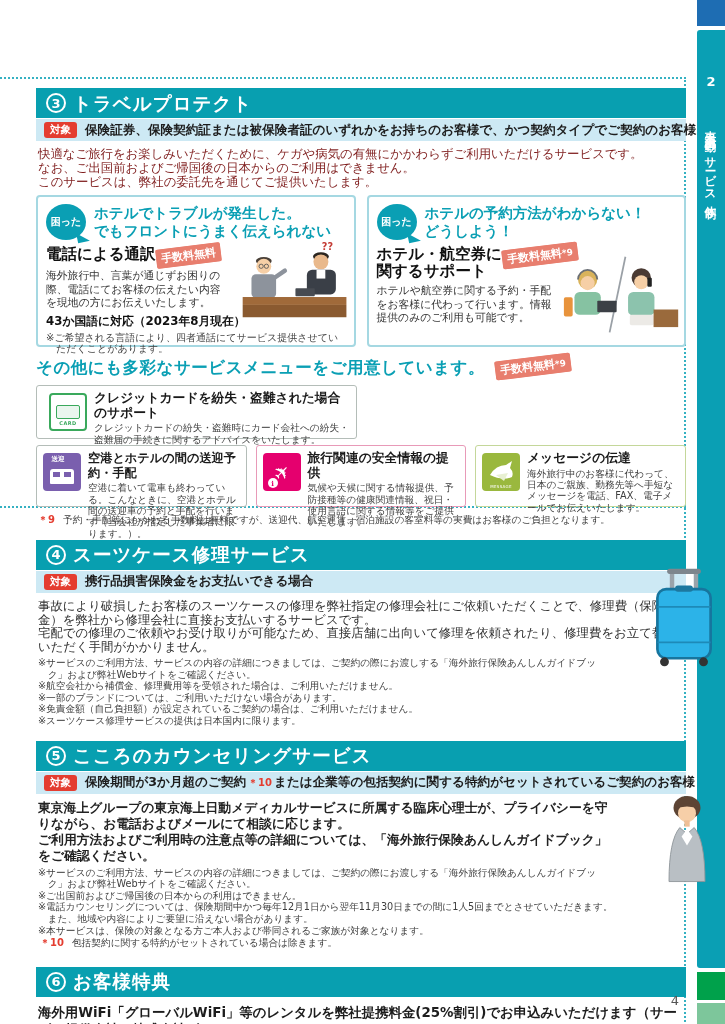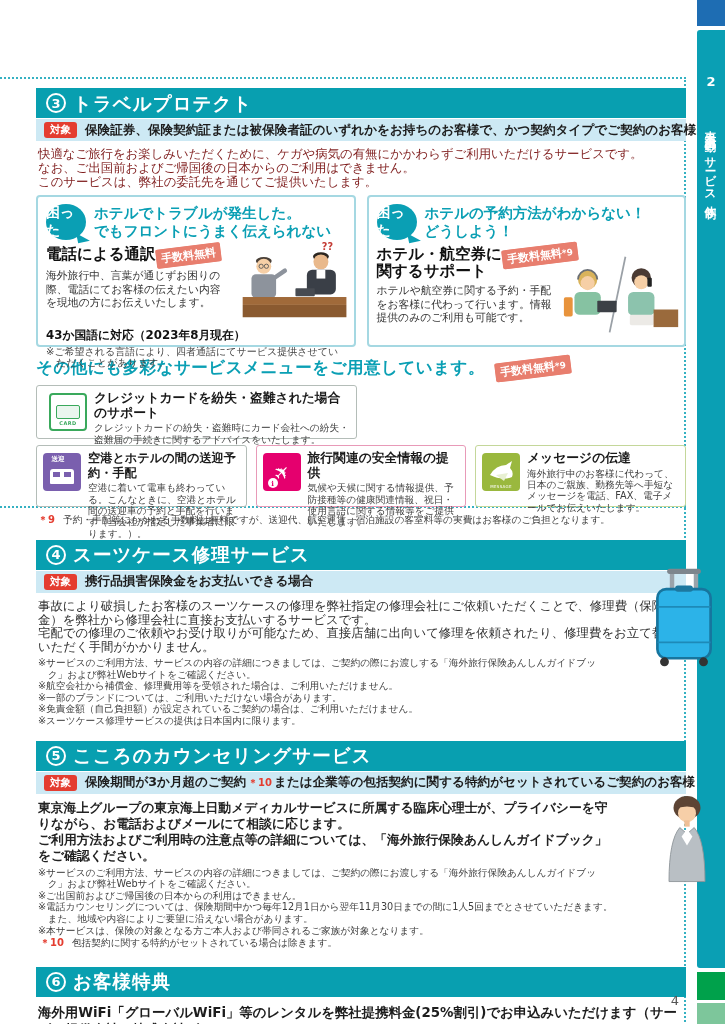--- a/index.html
+++ b/index.html
@@ -43,41 +43,41 @@
 
   .intro { margin:6px 2px 0; }
   .intro p { font-size:12.4px; line-height:13.8px; color:#7f1d1d; }
 
   
   .cards { display:flex; gap:11px; margin-top:7px; }
   .card { width:319.5px; height:152px; border:2px solid #a5d8e2; border-radius:4px;
     background:#fff; padding:7px 8px; position:relative; }
   .bubble-row { display:flex; align-items:flex-start; gap:8px; }
   .bubble { width:40px; height:36px; background:#0a9fb4; border-radius:50%; flex:none;
-    color:#fff; font-size:14px; font-weight:bold; display:flex; align-items:center;
+    color:#fff; font-size:10px; font-weight:bold; display:flex; align-items:center;
     justify-content:center; position:relative; }
   .bubble:after { content:""; position:absolute; right:-3px; bottom:-2px; width:0; height:0;
     border-style:solid; border-width:10px 0 0 12px; border-color:transparent transparent transparent #0a9fb4;
     transform:rotate(-12deg); }
   .card-headline { color:#0a9fb4; font-weight:bold; font-size:14.5px; line-height:17.5px; padding-top:1px; }
   .card-title-row { display:flex; align-items:flex-start; margin-top:6px; }
   .card-title { font-size:15.5px; font-weight:bold; color:#111; line-height:17px; }
   .stamp { background:#e87e6e; color:#fff; font-size:11px; font-weight:bold;
     padding:2px 5px; border-radius:2px; transform:rotate(-7deg); white-space:nowrap;
     display:inline-block; box-shadow:0 0 0 1px #e87e6e inset; }
   .stamp .stamp-ref { font-size:9px; }
   .card-body { font-size:10.8px; line-height:13.2px; color:#333; width:178px; margin-top:4px; }
-  .card-bold-note { font-size:11.8px; font-weight:bold; color:#111; margin-top:19px; }
+  .card-bold-note { font-size:11.8px; font-weight:bold; color:#111; margin-top:5px; }
   .card-note { font-size:10px; line-height:11px; color:#444; margin-top:2px;
     padding-left:1em; text-indent:-1em; }
   .card-illust { position:absolute; right:4px; bottom:26px; }
   .card-illust.low { bottom:10px; }
 
   
-  .menu-heading-row { display:flex; align-items:center; gap:10px; margin-top:10px; }
+  .menu-heading-row { display:flex; align-items:flex-start; gap:10px; margin-top:10px; }
   .menu-heading { color:#0a9fb4; font-size:16.5px; font-weight:bold; letter-spacing:0.5px; }
   .svc-row { display:flex; gap:9px; margin-top:6px; }
   .svc-box { border:1.5px solid #b4bdb8; border-radius:3px; background:#fff;
     padding:5px 6px; display:flex; gap:7px; }
   .svc-box.b-blue  { border-color:#9fd0dc; }
   .svc-box.b-pink  { border-color:#e89ab8; }
   .svc-box.b-green { border-color:#c4d79a; }
   .svc-wide { width:320.5px; height:54px;padding-left:12px; }
   .svc-third { width:210.5px; height:62px; }
   .svc-texts { flex:1; min-width:0; }

